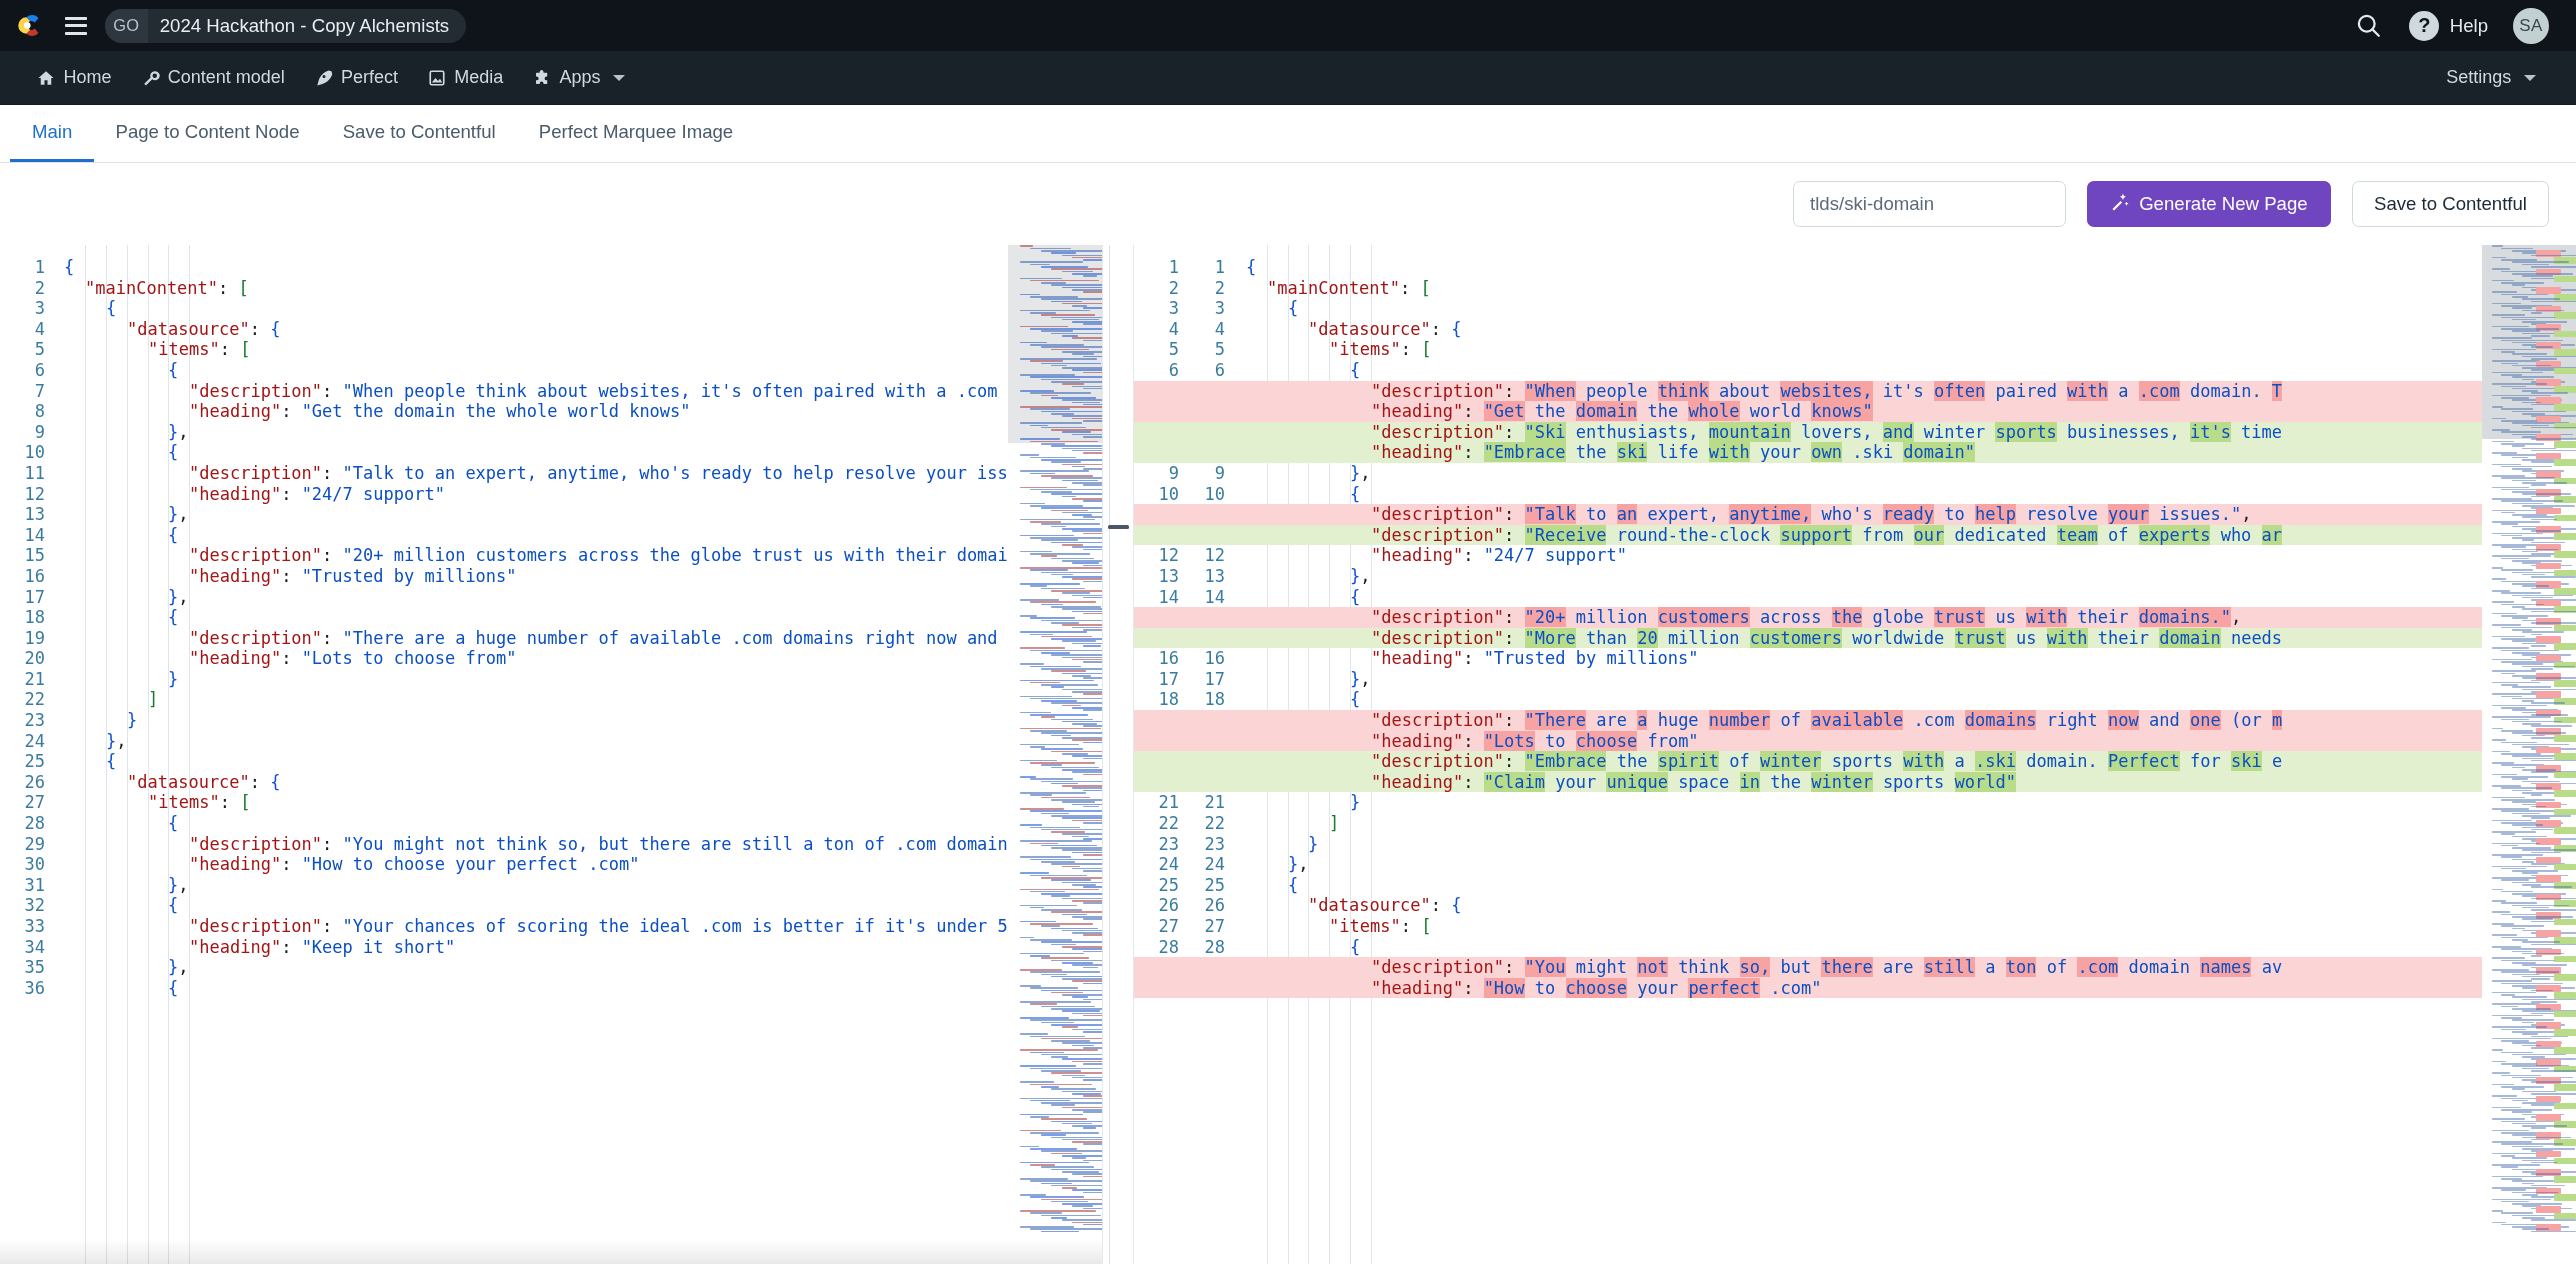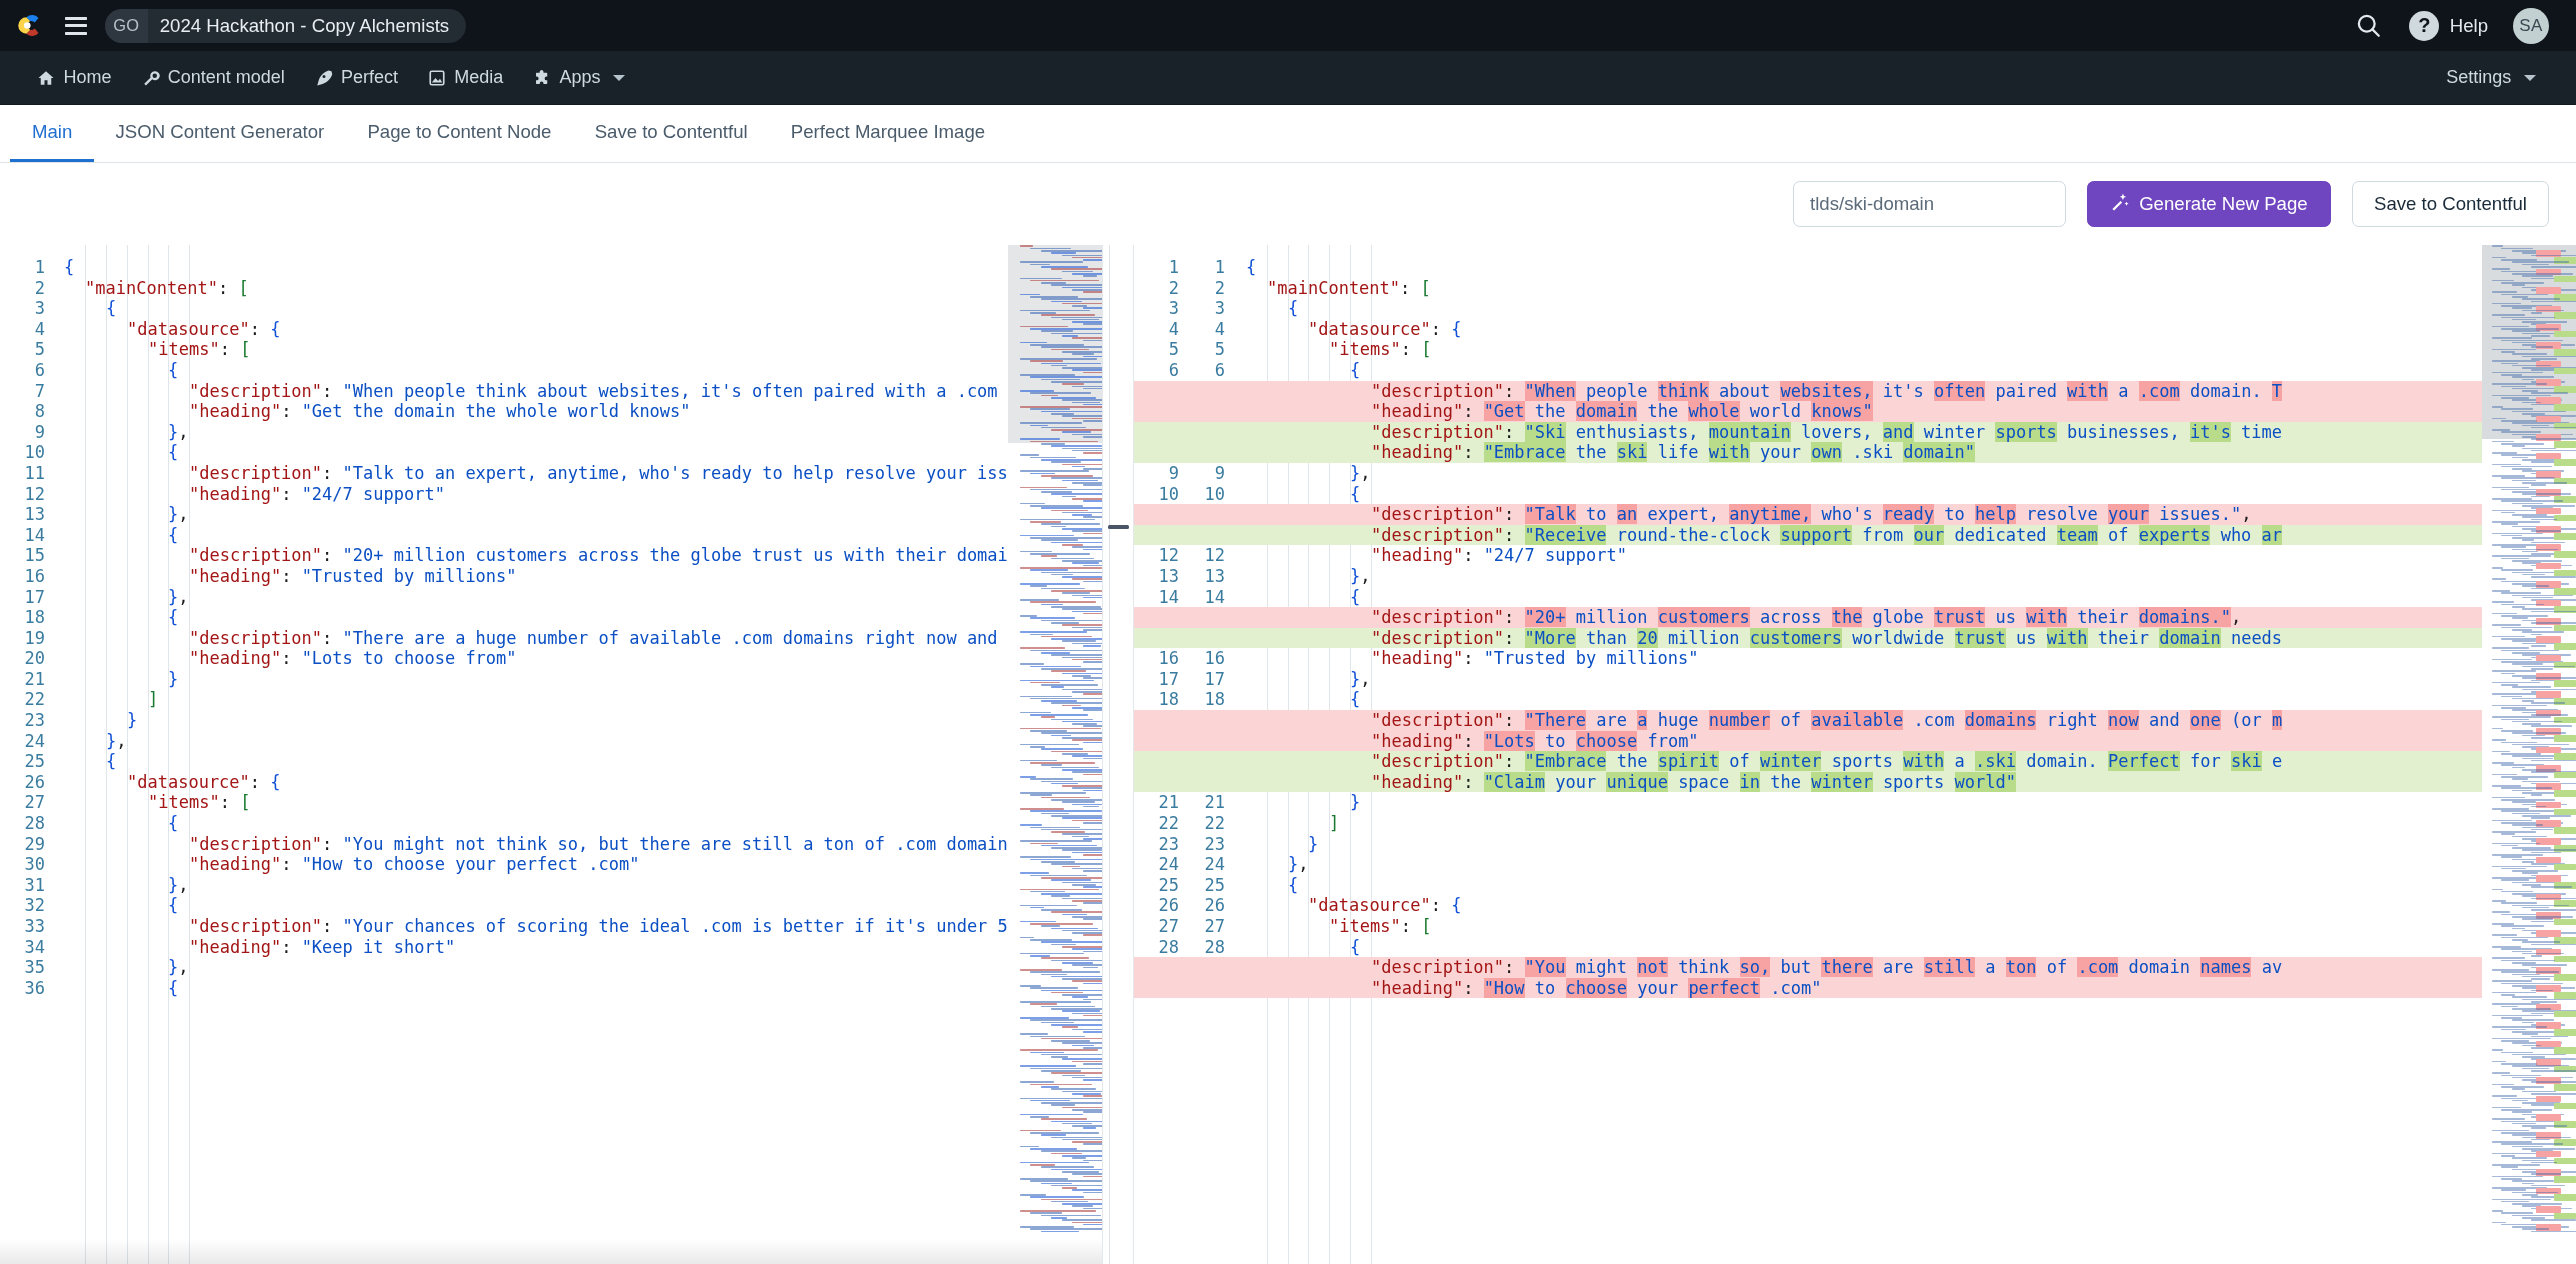--- a/index.html
+++ b/index.html
@@ -263,23 +263,20 @@
       <span class="caret-dn"></span>
     </div>
   </div>
 </div>
 
 <div class="tabbar">
   <div class="tab active">
       <span>Main</span>
     </div>
   <div class="tab">
-      <span>JSON Content Generator</span>
-    </div>
-  <div class="tab">
       <span>Page to Content Node</span>
     </div>
   <div class="tab">
       <span>Save to Contentful</span>
     </div>
   <div class="tab">
       <span>Perfect Marquee Image</span>
     </div>
 </div>
 

